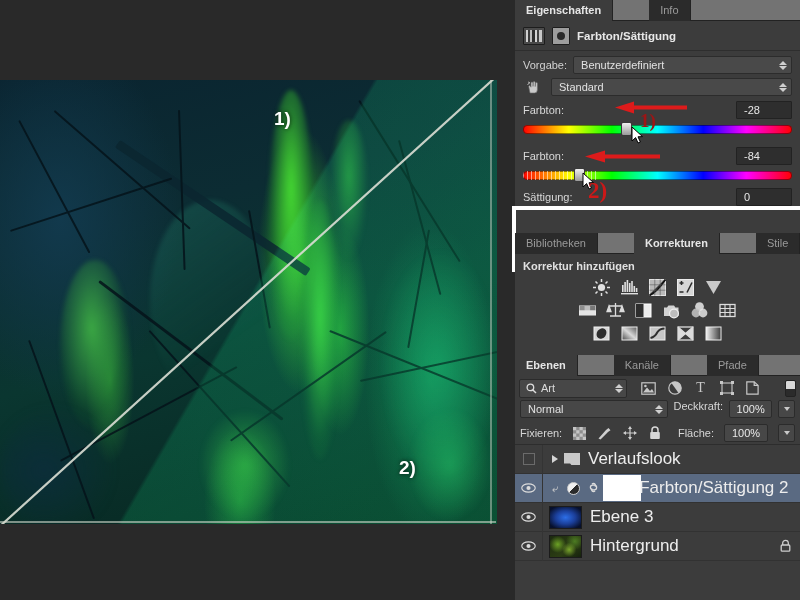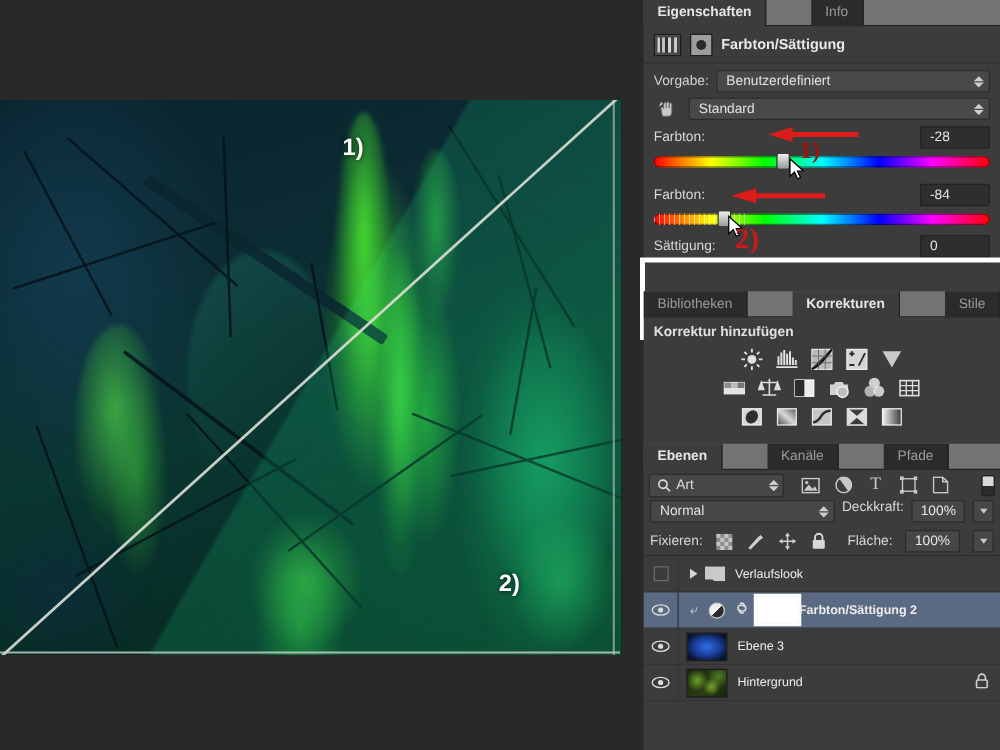--- a/index.html
+++ b/index.html
@@ -186,21 +186,21 @@
   .layer-list { border-top:1px solid #2d2d2d; }
   .layer-row {
     display:flex; align-items:center; height:29px;
     border-bottom:1px solid #323232; background:#3c3c3c; position:relative;
   }
   .layer-row.selected { background:#5a6a82; }
   .eye-cell { width:28px;height:29px;display:flex;align-items:center;justify-content:center;border-right:1px solid #343434;}
   .eye { width:15px;height:10px;color:#d8d8d8; }
   .eyebox { width:12px;height:12px;border:1px solid #6b6b6b;background:#3c3c3c; }
   .lthumb { width:33px;height:23px;border:1px solid #1b1b1b; margin-left:6px; }
-  .lname { font-size:10px;color:#ededed; margin-left:8px; }
+  .lname { font-size:17px;color:#ededed; margin-left:8px; }
   .lname.ul { }
   .tri { width:0;height:0;border-top:4.5px solid transparent;border-bottom:4.5px solid transparent;border-left:6px solid #d4d4d4; margin-left:9px;}
   .folder {
     width:16px;height:12px; margin-left:6px; background:#c9c9c9;
     clip-path: polygon(0 12%, 38% 12%, 46% 0, 100% 0, 100% 100%, 0 100%);
     transform: scaleY(-1);
   }
   .clip-arrow { margin-left:9px; color:#cfcfcf; font-size:11px; }
   .adj-circ { width:13px;height:13px;border-radius:50%; margin-left:9px;
     background: linear-gradient(135deg,#f0f0f0 0 50%, #2b2b2b 50% 100%); border:1px solid #cfcfcf;}
@@ -643,21 +643,21 @@
             </div>
             <span class="clip-arrow">⤶</span>
             <span class="adj-circ"></span>
             <span class="linkico">
               <svg width="11" height="13" viewBox="0 0 11 13">
                   <path d="M4 3.2a2 2 0 0 1 3 0 2 2 0 0 1 0 2.4 M7 9.8a2 2 0 0 1-3 0 2 2 0 0 1 0-2.4" fill="none" stroke="#dcdcdc" stroke-width="1.3"></path>
                   <rect x="2.4" y="4.2" width="6.2" height="4.6" rx="2.2" fill="none" stroke="#dcdcdc" stroke-width="1.3"></rect>
                 </svg>
             </span>
             <span class="maskthumb"></span>
-            <span class="lname" style="margin-left:0;font-weight:bold;">Farbton/Sättigung 2</span>
+            <span class="lname" style="margin-left:0;">Farbton/Sättigung 2</span>
           </div>
 
           <div class="layer-row">
             <div class="eye-cell">
               <svg class="eye" viewBox="0 0 16 10">
                   <ellipse cx="8" cy="5" rx="7.2" ry="4.4" fill="none" stroke="#dcdcdc" stroke-width="1.2"></ellipse>
                   <circle cx="8" cy="5" r="2.2" fill="#dcdcdc"></circle>
                 </svg>
             </div>
             <span class="lthumb" style="background:radial-gradient(ellipse at 50% 50%, #2d6fe8 0%, #1b3f9a 45%, #07102c 85%);"></span>

